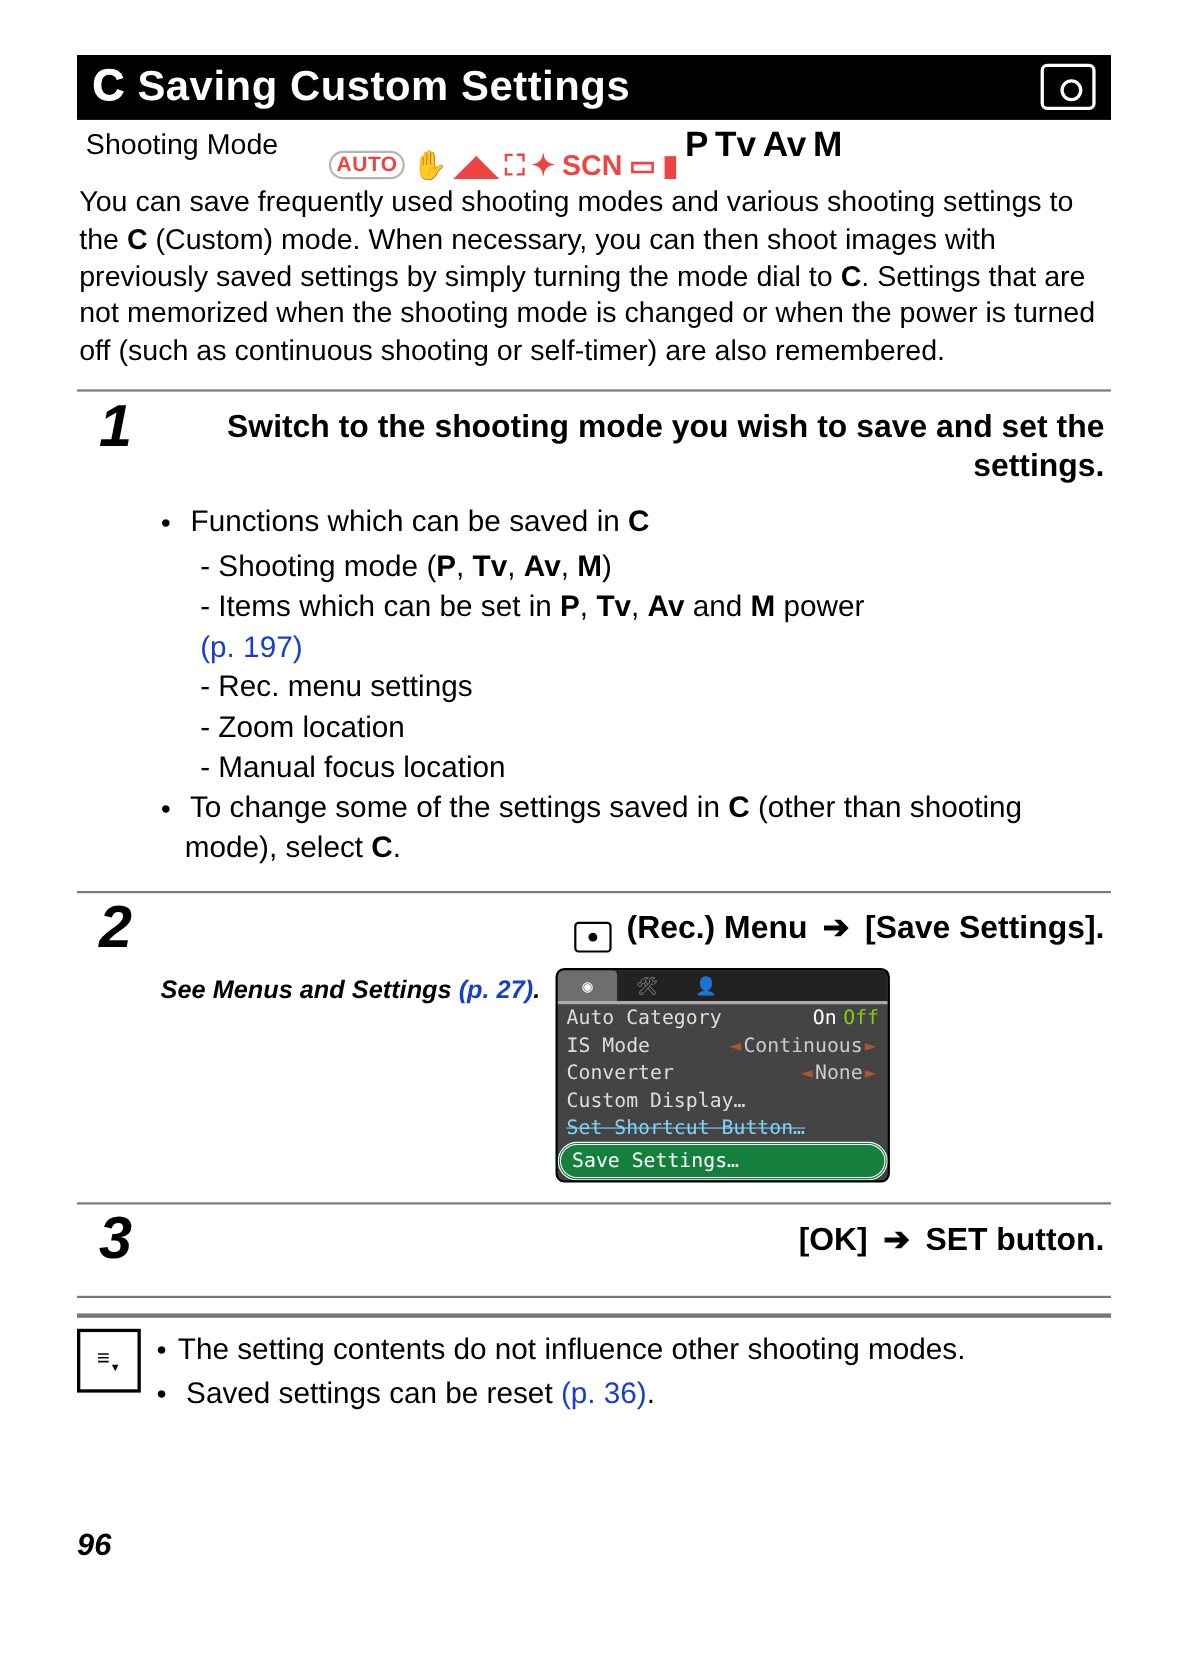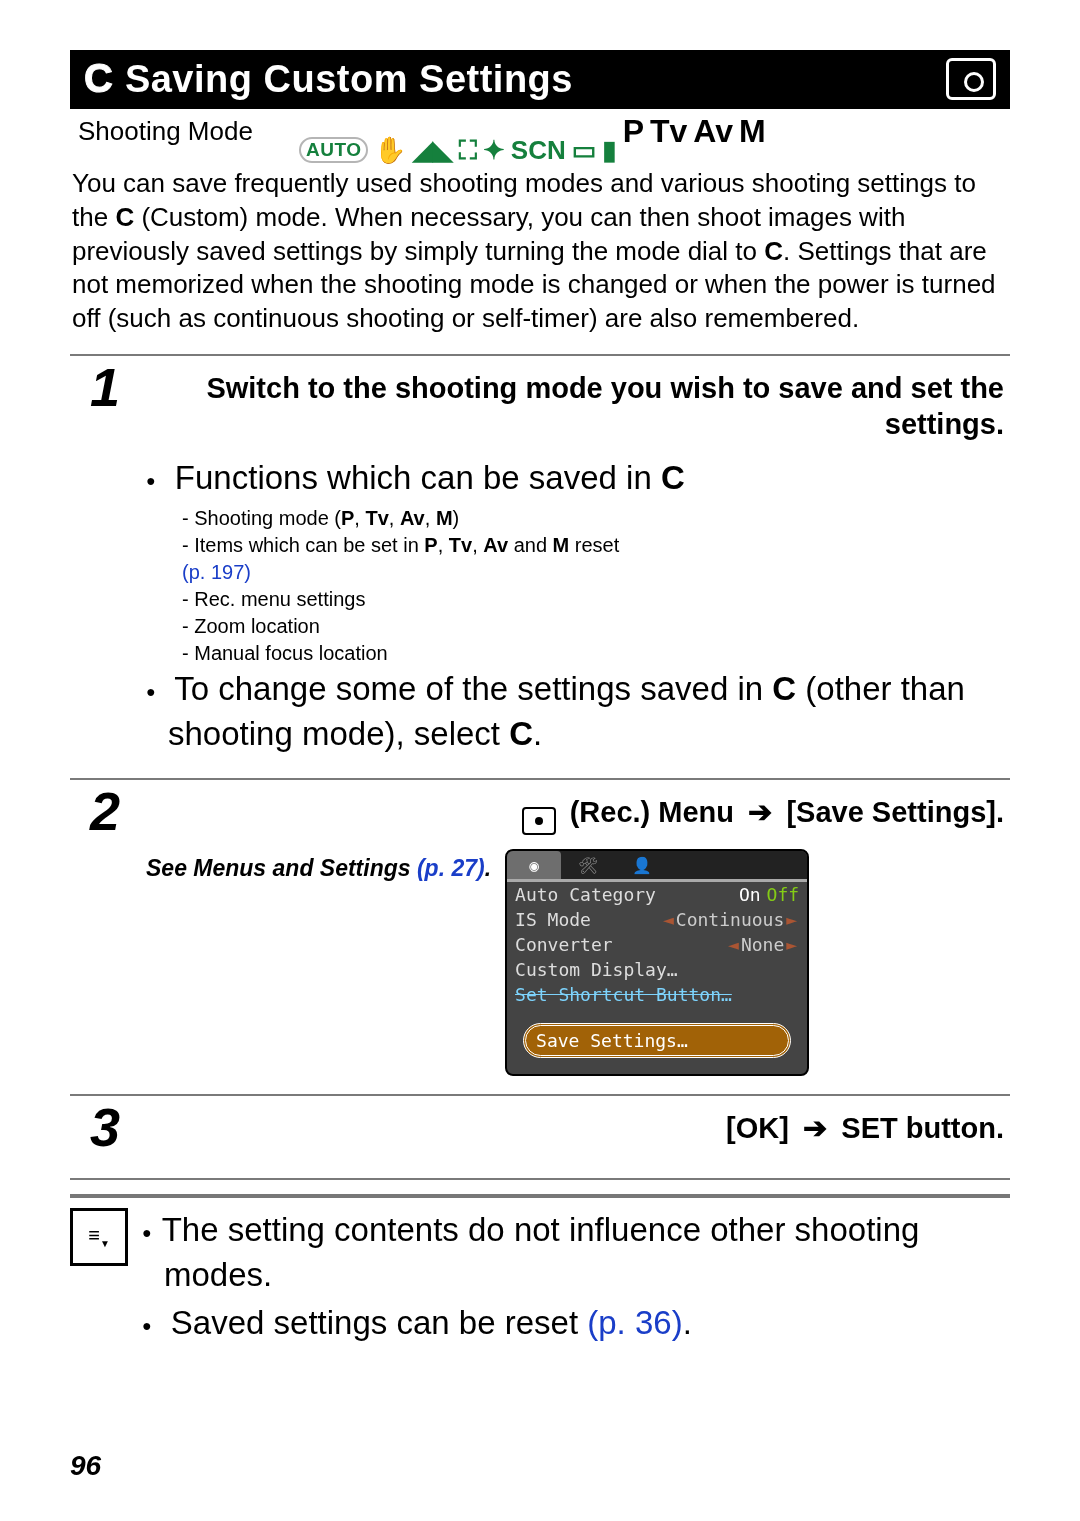--- a/index.html
+++ b/index.html
@@ -70,21 +70,21 @@
     font-size: 26px;
   }
   .mode-icons {
     flex: 1;
     display: flex;
     align-items: center;
     gap: 6px;
     padding: 0 6px;
   }
   .mode-icons .dim {
-    color: #15803d;
+    color: #ef4444;
     font-weight: 800;
     font-size: 26px;
     margin-top: 38px;
   }
   .mode-icons .dim.pill {
     border: 2.5px solid #b5b5b5;
     border-radius: 999px;
     padding: 0 5px;
     font-size: 19px;
     font-weight: 900;
@@ -155,34 +155,34 @@
     content: "";
     width: 8px; height: 8px;
     background: #000;
     border-radius: 50%;
   }
   .step-head .set-btn {
     font-weight: 900;
   }
 
   .bullet {
-    font-size: 33px;
+    font-size: 27px;
     line-height: 1.35;
     padding-left: 22px;
     text-indent: -22px;
     margin: 0 0 4px 0;
   }
   .bullet::before {
     content: "\25CF";
     font-size: 16px;
     vertical-align: 3px;
     margin-right: 10px;
   }
   .dash {
-    font-size: 20px;
+    font-size: 27px;
     line-height: 1.35;
     padding-left: 52px;
     text-indent: -16px;
     margin: 0;
   }
   .link {
     color: #1a3ec8;
   }
 
   .see-ref {
@@ -236,25 +236,25 @@
   .menu-line .val { color: #ccc; }
   .menu-line .val .on { color: #fff; }
   .menu-line .val .off { color: #84cc16; margin-left: 6px;}
   .menu-line .arrow { color: #a53; margin: 0 2px; }
   .menu-strike {
     text-decoration: line-through;
     color: #7dd3fc;
     padding: 2px 8px;
   }
   .menu-highlight {
-    margin: 16px;
+    margin: 0;
     border: 3px double #fff;
     border-radius: 18px;
     padding: 4px 10px;
-    background: #a16207;
+    background: #15803d;
     color: #fff;
   }
 
   
   .notes {
     display: flex;
     gap: 14px;
     margin-top: 14px;
     border-top: 4px solid #777;
     padding-top: 10px;
@@ -328,21 +328,21 @@
       <div class="step-body">
         <div class="step-head">Switch to the shooting mode you wish to save and set the settings.</div>
 
         <p class="bullet">
           <span>Functions which can be saved in </span><span class="inline-c">C</span>
         </p>
         <p class="dash">
           <span>- Shooting mode (</span><b>P</b>, <b>Tv</b>, <b>Av</b>, <b>M</b><span>)</span>
         </p>
         <p class="dash">
-          <span>- Items which can be set in </span><b>P</b>, <b>Tv</b>, <b>Av</b><span> and </span><b>M</b><span> reset</span>
+          <span>- Items which can be set in </span><b>P</b>, <b>Tv</b>, <b>Av</b><span> and </span><b>M</b><span> power</span>
         </p>
         <p class="dash"><span class="link">(p. 197)</span></p>
         <p class="dash">- Rec. menu settings</p>
         <p class="dash">- Zoom location</p>
         <p class="dash">- Manual focus location</p>
 
         <p class="bullet">
           <span>To change some of the settings saved in </span><span class="inline-c">C</span><span> (other than shooting mode), select </span><span class="inline-c">C</span><span>.</span>
         </p>
       </div>

